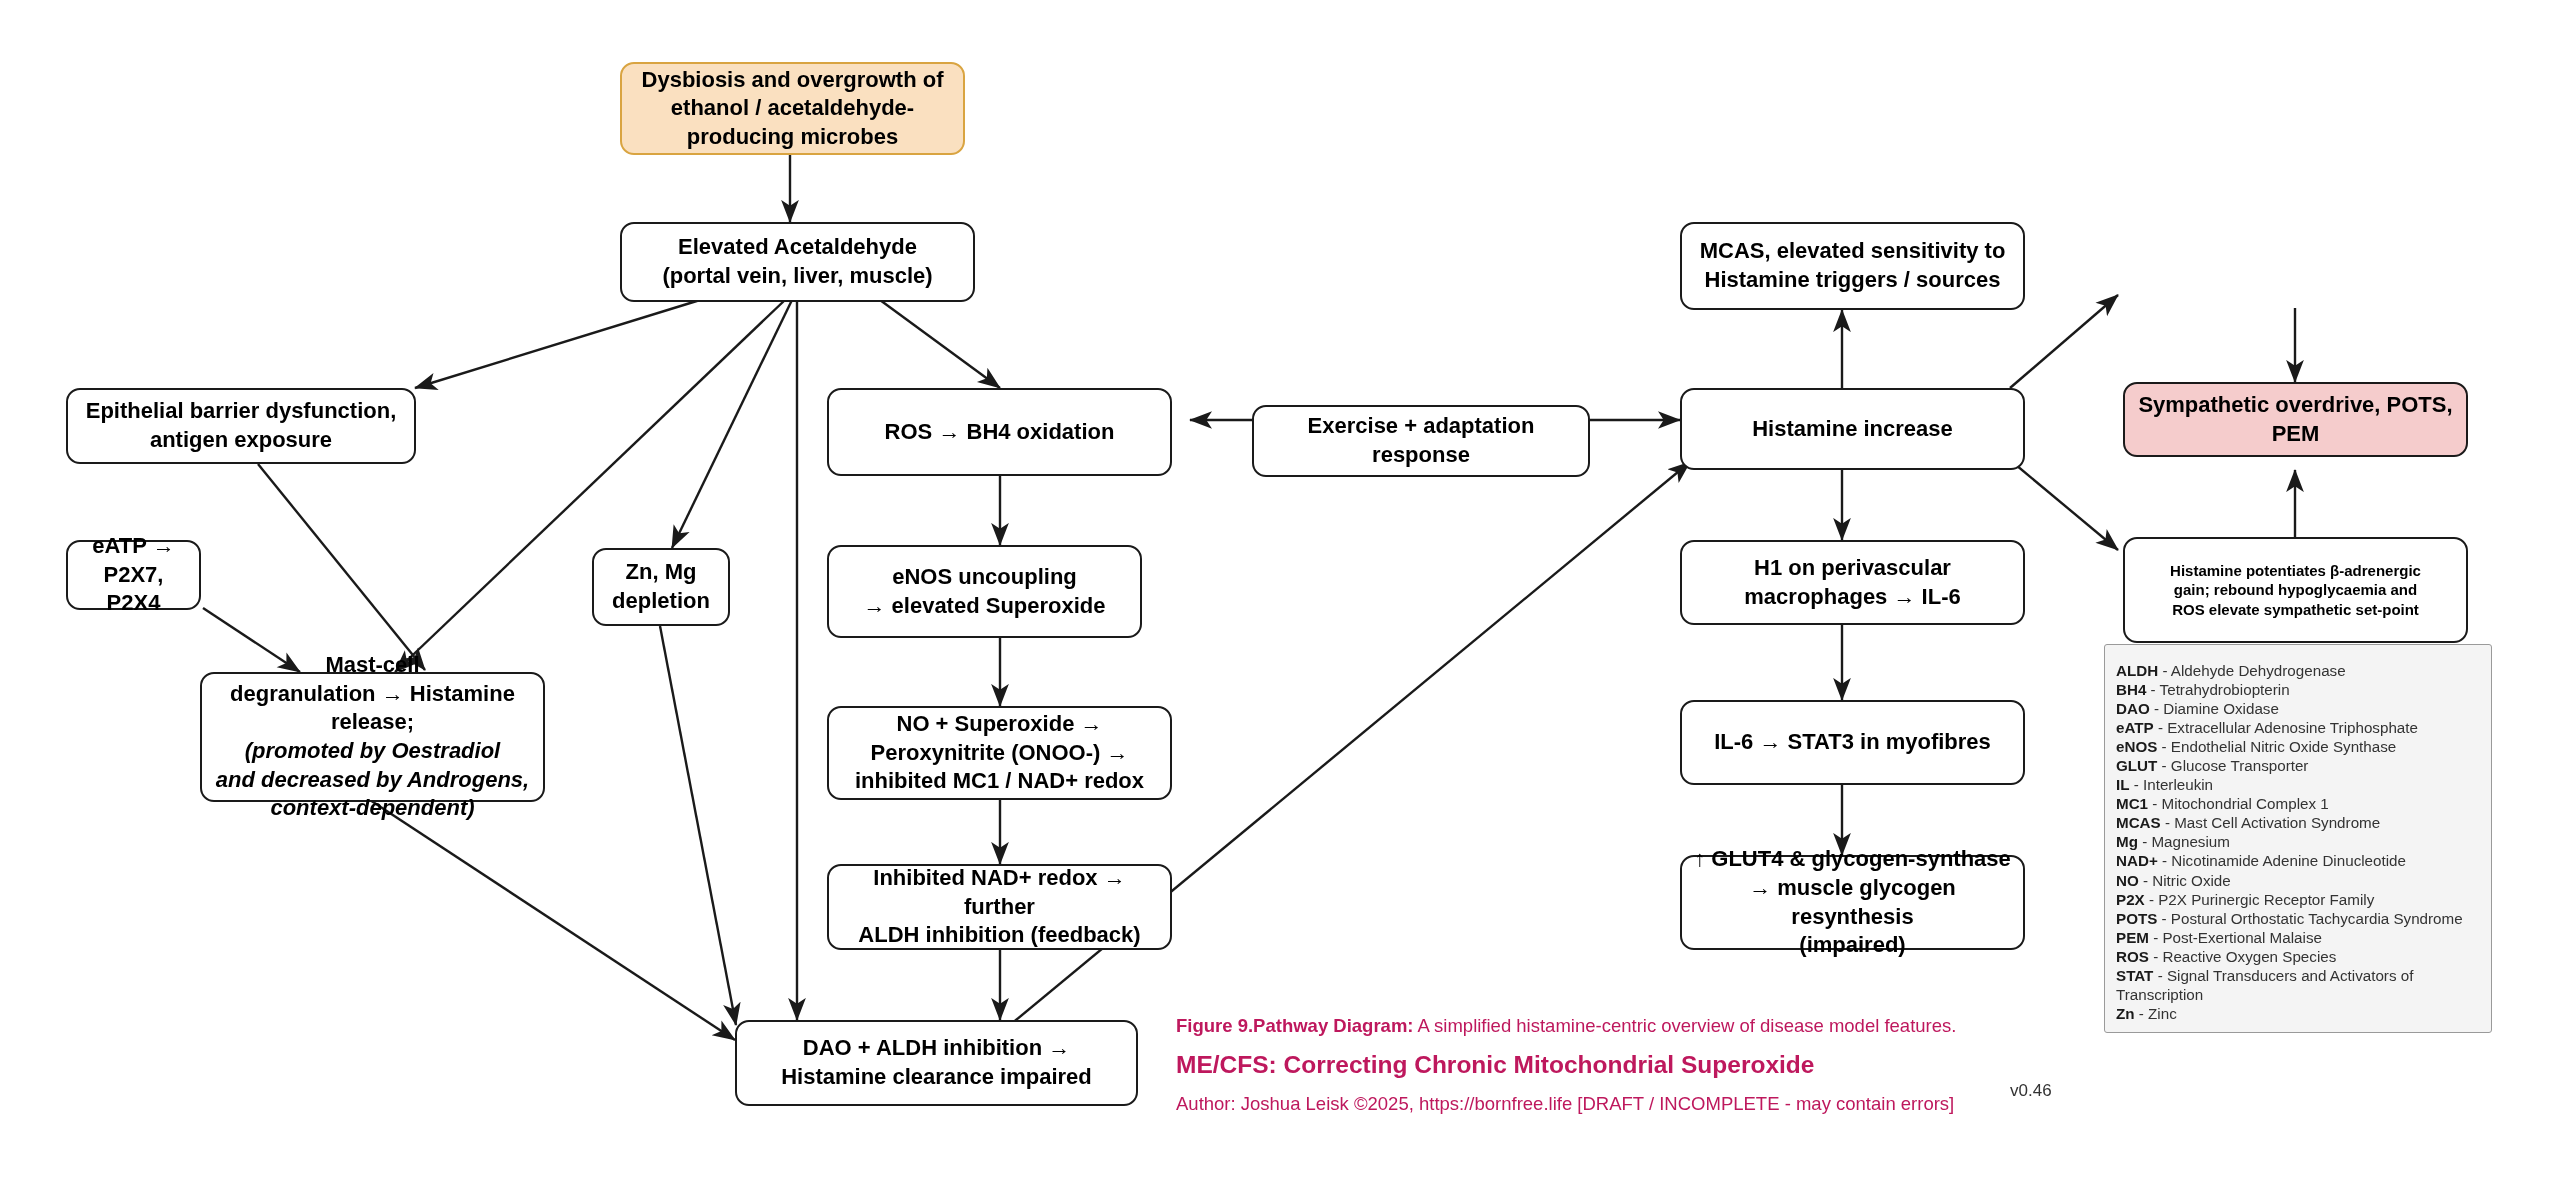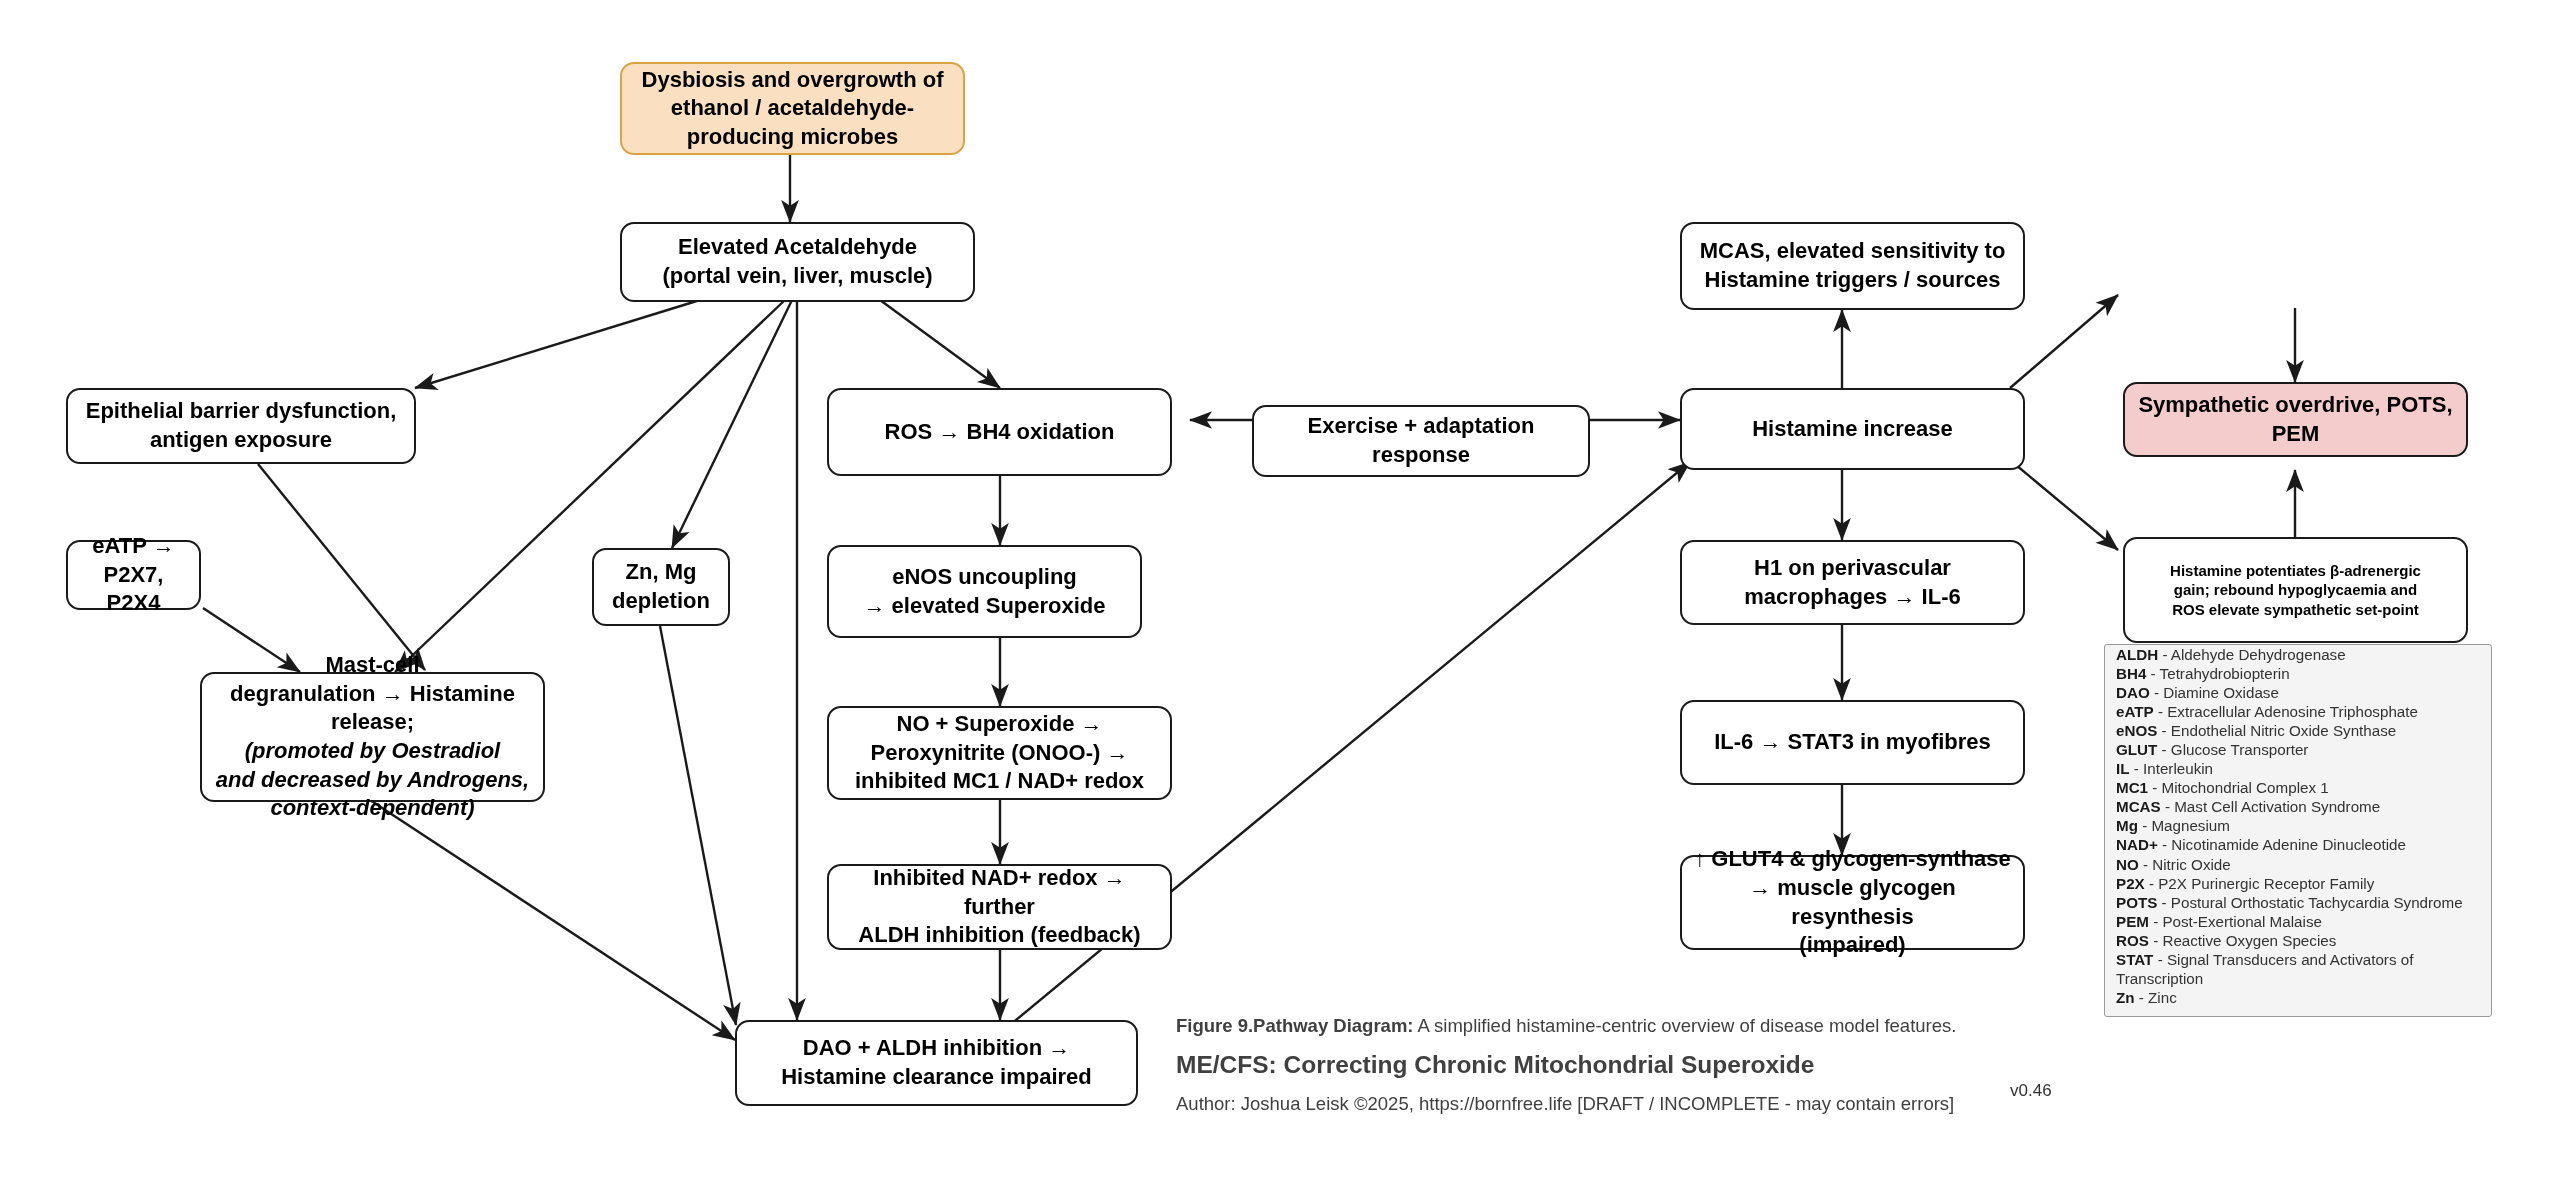--- a/index.html
+++ b/index.html
@@ -48,33 +48,33 @@
     border-color: #1a1a1a;
   }
   .node .it { font-style: italic; }
 
   .legend {
     position: absolute;
     box-sizing: border-box;
     background: #F4F4F4;
     border: 1.6px solid #9a9a9a;
     border-radius: 3px;
-    padding: 0 11px 9px 11px;
+    padding: 16px 11px 9px 11px;
     font-size: 15.2px;
     line-height: 1.253;
     color: #333333;
     z-index: 2;
   }
   .legend .row { white-space: normal; }
   .legend .ab { font-weight: bold; color: #1a1a1a; }
 
   .caption {
     position: absolute;
     z-index: 2;
-    color: #404040;
+    color: #be185d;
   }
   .cap-line1 { font-size: 18.5px; line-height: 1.2; }
   .cap-line1 .b { font-weight: bold; }
   .cap-title { font-size: 24.5px; font-weight: bold; line-height: 1.2; margin-top: 13px; }
   .cap-author { font-size: 18.5px; line-height: 1.2; margin-top: 13px; }
   .cap-ver { position: absolute; font-size: 17px; color: #333; }
 </style>
 </head>
 <body>
 

